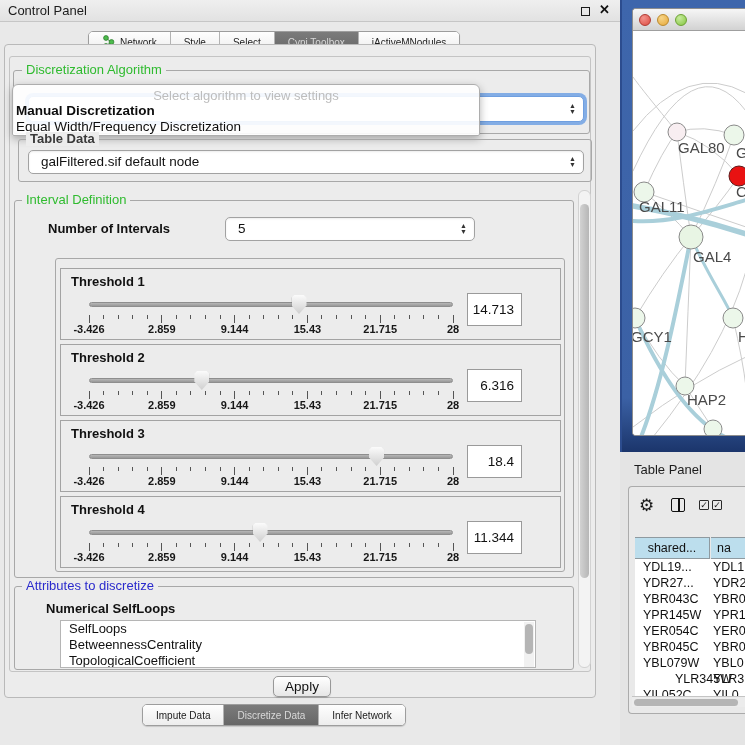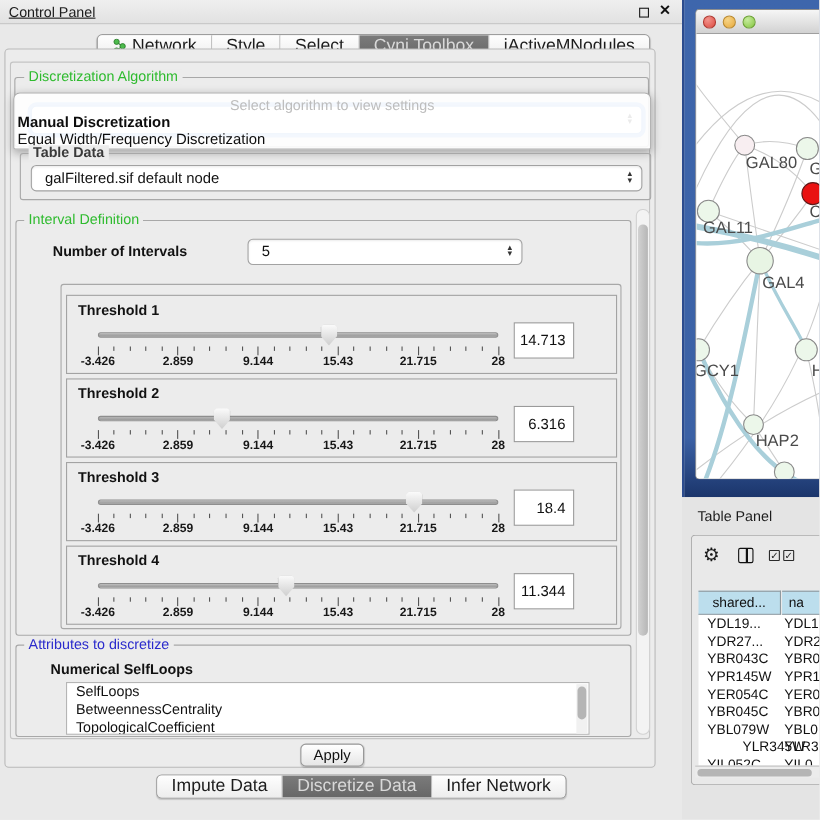--- a/index.html
+++ b/index.html
@@ -2,41 +2,41 @@
 <html><head>
 <meta charset="utf-8">
 <style>
   html,body{margin:0;padding:0;background:#e9e9e9;}
   *{box-sizing:border-box;font-family:"Liberation Sans",sans-serif;}
   #stage{position:relative;width:745px;height:745px;overflow:hidden;background:#e9e9e9;}
   .abs{position:absolute;}
 
   
   .cp-titlebar{left:0;top:0;width:620px;height:22px;background:linear-gradient(#efefef,#e2e2e2);border-bottom:1px solid #c6c6c6;}
-  .cp-title{left:8px;top:3px;font-size:13px;color:#1c1c1c;text-decoration:underline;}
+  .cp-title{left:8px;top:3px;font-size:13px;color:#1c1c1c;}
   .float-ico{left:581px;top:7px;width:9px;height:9px;border:1.5px solid #1a1a1a;background:transparent;}
   .close-ico{left:599px;top:2px;font-size:13px;font-weight:bold;color:#111;}
 
   .tabstrip{display:flex;height:22px;border:1px solid #9d9d9d;border-radius:5px;overflow:hidden;background:#fff;box-shadow:0 1px 1px rgba(0,0,0,.15);}
-  .seg{display:flex;align-items:center;gap:5px;padding:0 13px;font-size:16px;color:#1c1c1c;background:linear-gradient(#fefefe,#ededed);border-right:1px solid #b3b3b3;white-space:nowrap;cursor:default;}
+  .seg{display:flex;align-items:center;gap:5px;padding:0 13px;font-size:10px;color:#1c1c1c;background:linear-gradient(#fefefe,#ededed);border-right:1px solid #b3b3b3;white-space:nowrap;cursor:default;}
   .seg:last-child{border-right:none;}
   .seg.sel{background:linear-gradient(#7b7b7b,#676767);color:#d9d9d9;}
 
   .outer-panel{left:4px;top:44px;width:592px;height:654px;background:#ececec;border:1px solid #b9b9b9;border-radius:4px;}
   .inner-panel{left:9px;top:56px;width:582px;height:616px;background:#ececec;border:1px solid #c4c4c4;border-radius:3px;}
 
   .group{border:1px solid #a8a8a8;border-radius:3px;background:transparent;}
   .gtitle{font-size:13px;background:#ececec;padding:0 4px;line-height:14px;white-space:nowrap;}
   .green{color:#2fbb2f;} .blue{color:#2a2acc;} .dark{color:#3a3a3a;font-weight:bold;}
 
   .combo{background:#fff;border:1px solid #a2a2a2;border-radius:5px;font-size:13.5px;color:#111;line-height:22px;padding-left:12px;box-shadow:inset 0 1px 2px rgba(0,0,0,.08);}
   .stepper{position:absolute;right:7px;top:50%;transform:translateY(-50%);display:flex;flex-direction:column;line-height:6px;font-size:7px;color:#333;}
   .focusring{box-shadow:0 0 0 3px rgba(105,158,227,.8);border:1px solid #6f9fe0;}
 
-  .popup{left:12px;top:84px;width:580px;height:52px;background:rgba(255,255,255,.9);border:1px solid #adadad;border-radius:6px 6px 2px 2px;box-shadow:0 3px 9px rgba(0,0,0,.3);}
+  .popup{left:12px;top:84px;width:468px;height:52px;background:rgba(255,255,255,.9);border:1px solid #adadad;border-radius:6px 6px 2px 2px;box-shadow:0 3px 9px rgba(0,0,0,.3);}
   .popup .ph{position:absolute;left:0;right:0;top:3px;text-align:center;font-size:13px;color:#bdbdbd;}
   .popup .opt{position:absolute;left:3px;font-size:13.5px;color:#0d0d0d;white-space:nowrap;}
 
   .vscroll{left:578px;top:190px;width:13px;height:478px;background:#f3f3f3;border:1px solid #d2d2d2;border-radius:6px;}
   .vthumb{position:absolute;left:1px;width:9px;border-radius:5px;background:linear-gradient(90deg,#d2d2d2,#b6b6b6);}
 
   .trow{position:absolute;left:60px;width:501px;height:72px;border:1px solid #a3a3a3;background:#ececec;}
   .trow .tlabel{position:absolute;left:10px;top:5px;font-size:13px;font-weight:bold;color:#111;}
   .track{position:absolute;left:28px;top:33px;width:364px;height:5px;border-radius:3px;background:linear-gradient(#b7b7b7,#989898);border:1px solid #8e8e8e;}
   .thumb{position:absolute;top:26px;width:15px;height:19px;background:linear-gradient(#fbfbfb,#cfcfcf);clip-path:polygon(18% 0,82% 0,100% 14%,100% 55%,50% 100%,0 55%,0 14%);filter:drop-shadow(0 0 1px #7e7e7e);}

